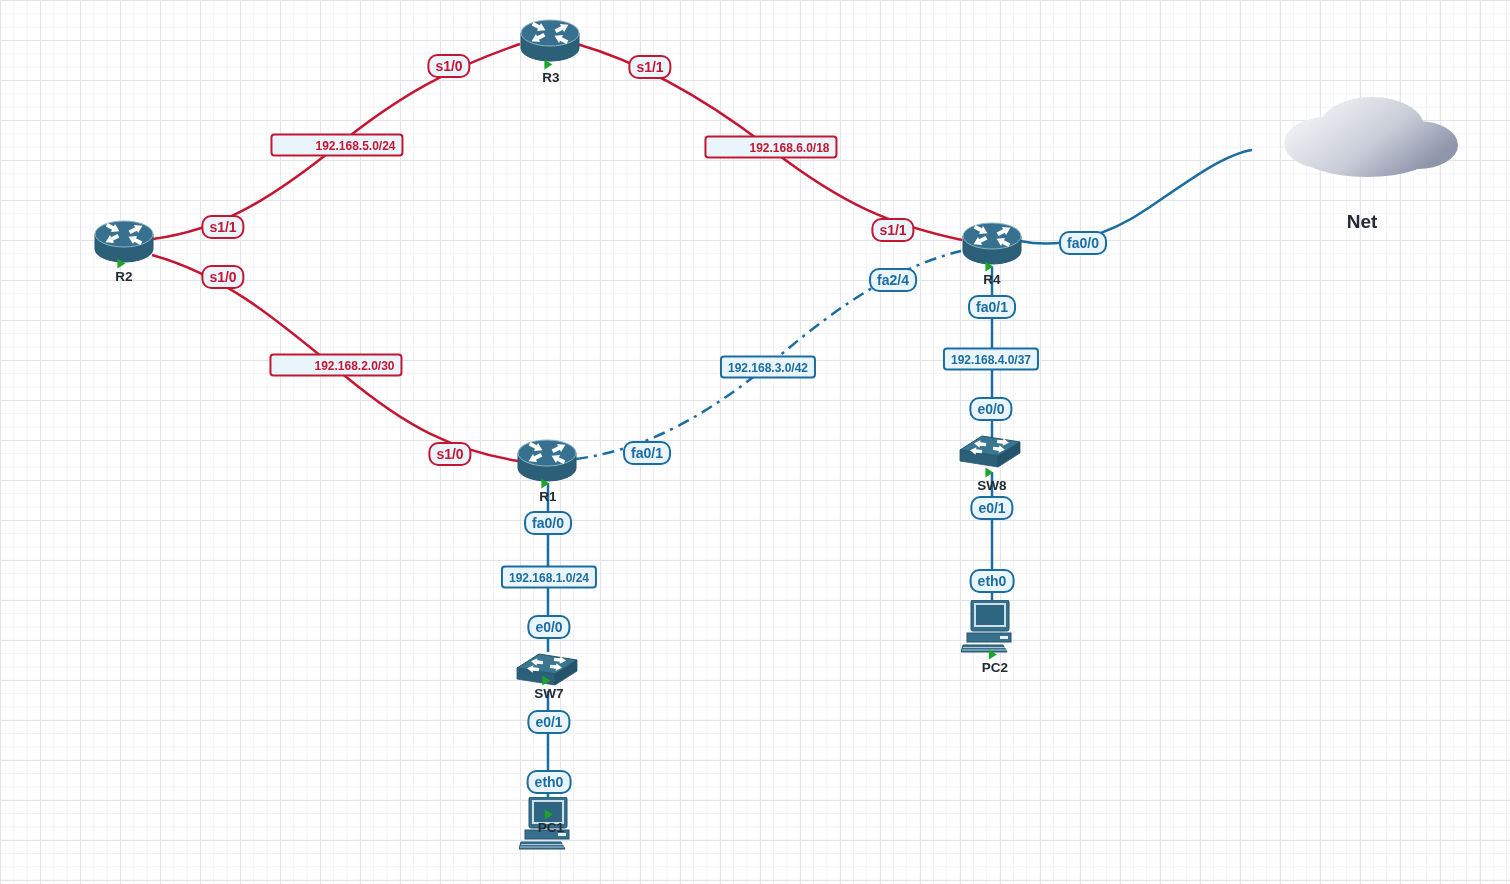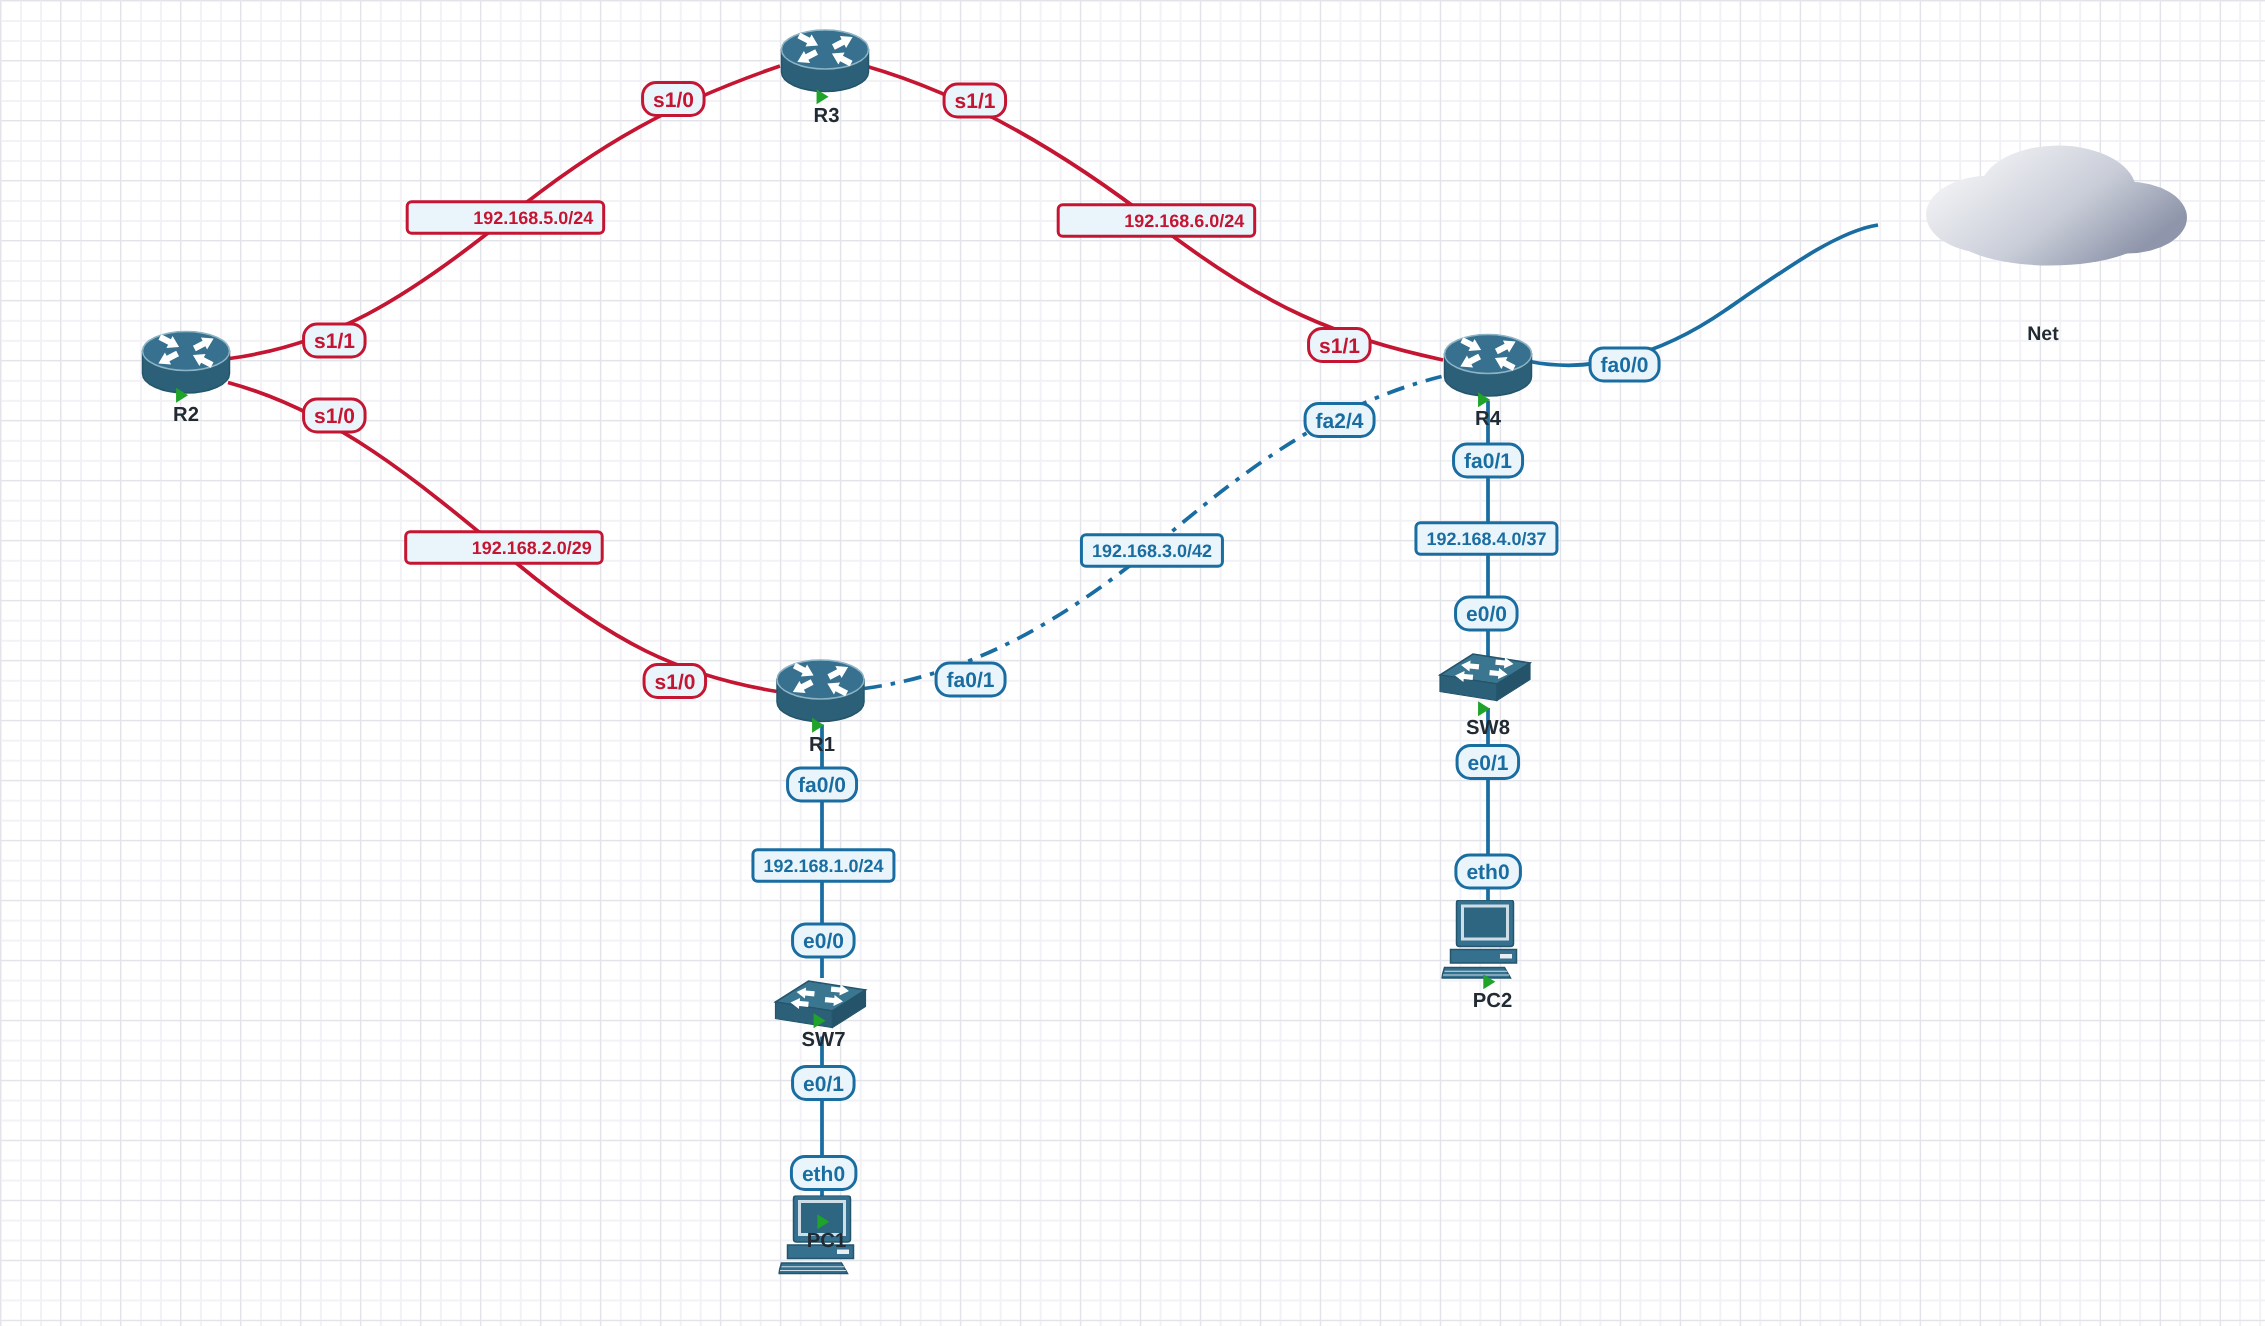--- a/index.html
+++ b/index.html
@@ -53,21 +53,21 @@
   .netlabel {
     position:absolute; transform:translate(-50%,-50%);
     font-size:12px; font-weight:bold; line-height:1;
     padding:3.5px 6px; border-radius:4px; white-space:nowrap;
     background:var(--label-bg); border:2px solid;
   }
   .netlabel.red  { color:var(--serial-link);   border-color:var(--serial-link);padding-left:43px; }
   .netlabel.blue { color:var(--ethernet-link); border-color:var(--ethernet-link); }
   .cloud-label {
     position:absolute; transform:translate(-50%,-50%);
-    font-size:13px; font-weight:bold; color:var(--label-text);
+    font-size:19px; font-weight:bold; color:var(--label-text);
   }
 </style>
 </head>
 <body>
 
 <div class="canvas">
 
   <svg class="links" width="1510" height="884" viewBox="0 0 1510 884">
     <path class="link serial" d="M153,239 C220,230 270,200 337,146 C400,95 450,68 520,44"></path>
     <path class="link serial" d="M577,44 C640,62 705,98 772,150 C845,206 892,225 962,240"></path>
@@ -249,19 +249,19 @@
   <div class="port blue" style="left:992px;top:307px">fa0/1</div>
   <div class="port blue" style="left:991px;top:409px">e0/0</div>
   <div class="port blue" style="left:992px;top:508px">e0/1</div>
   <div class="port blue" style="left:992px;top:581px">eth0</div>
   <div class="port blue" style="left:548px;top:523px">fa0/0</div>
   <div class="port blue" style="left:549px;top:627px">e0/0</div>
   <div class="port blue" style="left:549px;top:722px">e0/1</div>
   <div class="port blue" style="left:549px;top:782px">eth0</div>
 
   <div class="netlabel red" style="left:337px;top:145px">192.168.5.0/24</div>
-  <div class="netlabel red" style="left:771px;top:147px">192.168.6.0/24</div>
-  <div class="netlabel red" style="left:336px;top:365px">192.168.2.0/29</div>
+  <div class="netlabel red" style="left:771px;top:147px">192.168.6.0/18</div>
+  <div class="netlabel red" style="left:336px;top:365px">192.168.2.0/30</div>
   <div class="netlabel blue" style="left:768px;top:367px">192.168.3.0/42</div>
   <div class="netlabel blue" style="left:991px;top:359px">192.168.4.0/37</div>
   <div class="netlabel blue" style="left:549px;top:577px">192.168.1.0/24</div>
 
 </div>
 
 </body></html>

